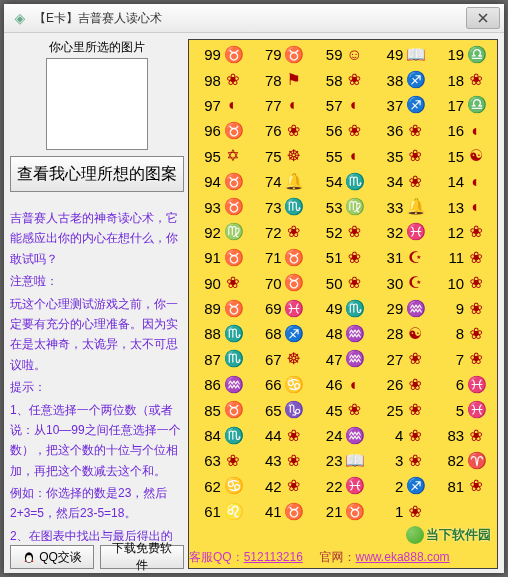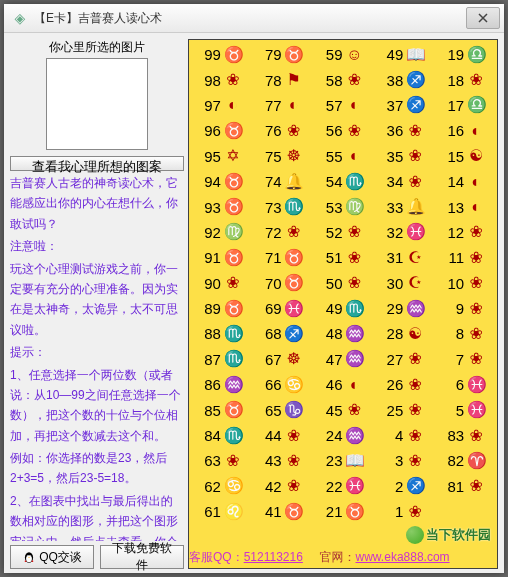--- a/index.html
+++ b/index.html
@@ -6,21 +6,21 @@
 .window { width:500px; height:569px; margin:4px; background:#f0f0f0; box-shadow:0 0 8px rgba(0,0,0,.5); display:flex; flex-direction:column }
 .titlebar { height:28px; background:linear-gradient(#fdfdfd,#eaeaea); border-bottom:1px solid #ccc; display:flex; align-items:center; padding:0 4px 0 8px }
 .titlebar-icon { width:16px; height:16px; margin-right:6px; display:inline-flex; align-items:center; justify-content:center; color:#6a8; font-size:14px }
 .titlebar-text { flex:1; font-size:12px; color:#333 }
 .titlebar-btn { width:32px; height:20px; background:linear-gradient(#e8e8e8,#d0d0d0); border:1px solid #aaa; display:flex; align-items:center; justify-content:center; cursor:pointer; border-radius:2px }
 .titlebar-btn svg { width:10px; height:10px }
 .body { flex:1; display:flex; padding:6px 6px 4px 6px; gap:4px; overflow:hidden }
 .left { width:174px; display:flex; flex-direction:column }
 .chosen-label { font-size:12px; text-align:center; margin-bottom:2px }
 .chosen-box { width:100px; height:90px; border:1px solid #888; background:#fff; margin:0 auto 6px auto }
-.reveal-btn { width:100%; height:15px; font-size:13px; border:1px solid #888; background:linear-gradient(#fdfdfd,#e5e5e5); cursor:pointer; margin-bottom:2px }
+.reveal-btn { width:100%; height:36px; font-size:16px; border:1px solid #888; background:linear-gradient(#fdfdfd,#e5e5e5); cursor:pointer; margin-bottom:16px }
 .instructions { font-size:12px; line-height:1.7; color:#6d28d9; flex:1; overflow:hidden }
 .instructions p { margin:0 0 2px 0 }
 .bottom-row { display:flex; gap:6px; margin-top:4px }
 .qq-btn,.dl-btn { flex:1; height:24px; font-size:12px; border:1px solid #888; background:linear-gradient(#fdfdfd,#e5e5e5); cursor:pointer; display:flex; align-items:center; justify-content:center; gap:3px }
 .penguin { width:14px; height:14px }
 .right { flex:1; background:#fde047; border:1px solid #404040; position:relative; overflow:hidden }
 .grid { display:grid; grid-template-columns:repeat(5,1fr); grid-auto-rows:25.4px; font-size:15px; padding:2px 2px }
 .cell { display:flex; align-items:center; justify-content:center; gap:3px }
 .num { color:#000; font-weight:normal; min-width:20px; text-align:right; font-size:15px }
 .sym { color:#a00; width:18px; text-align:center; font-size:16px; line-height:1 }

